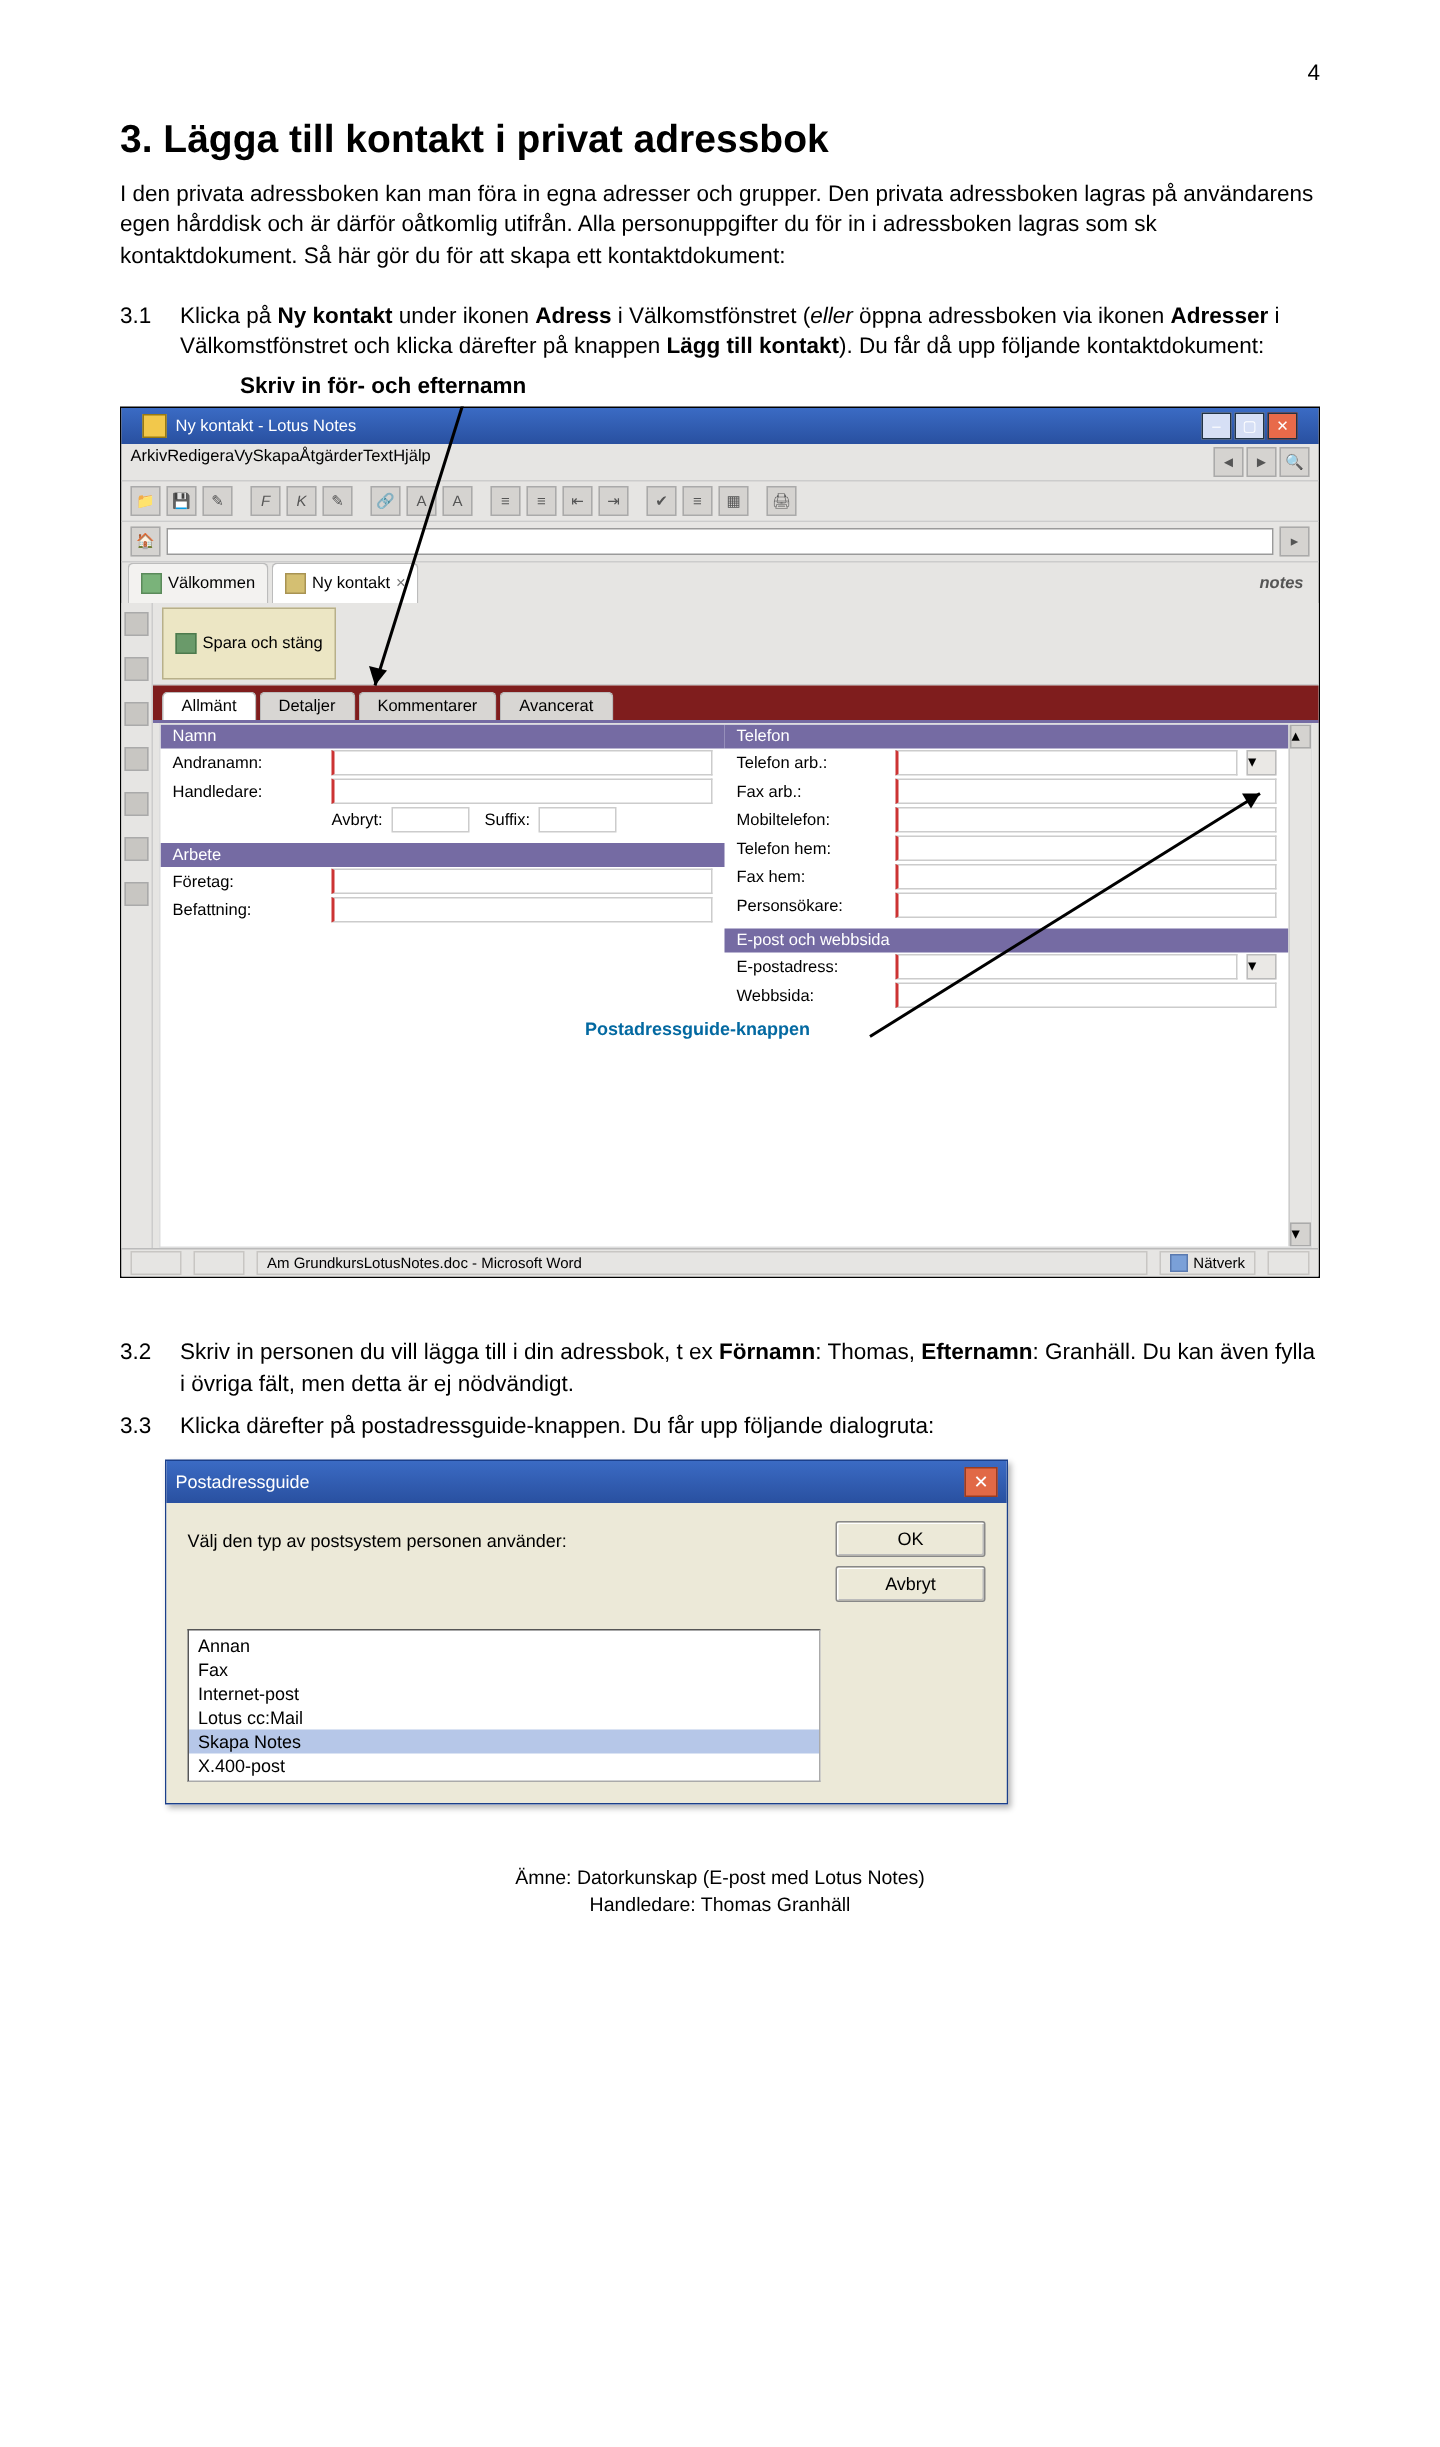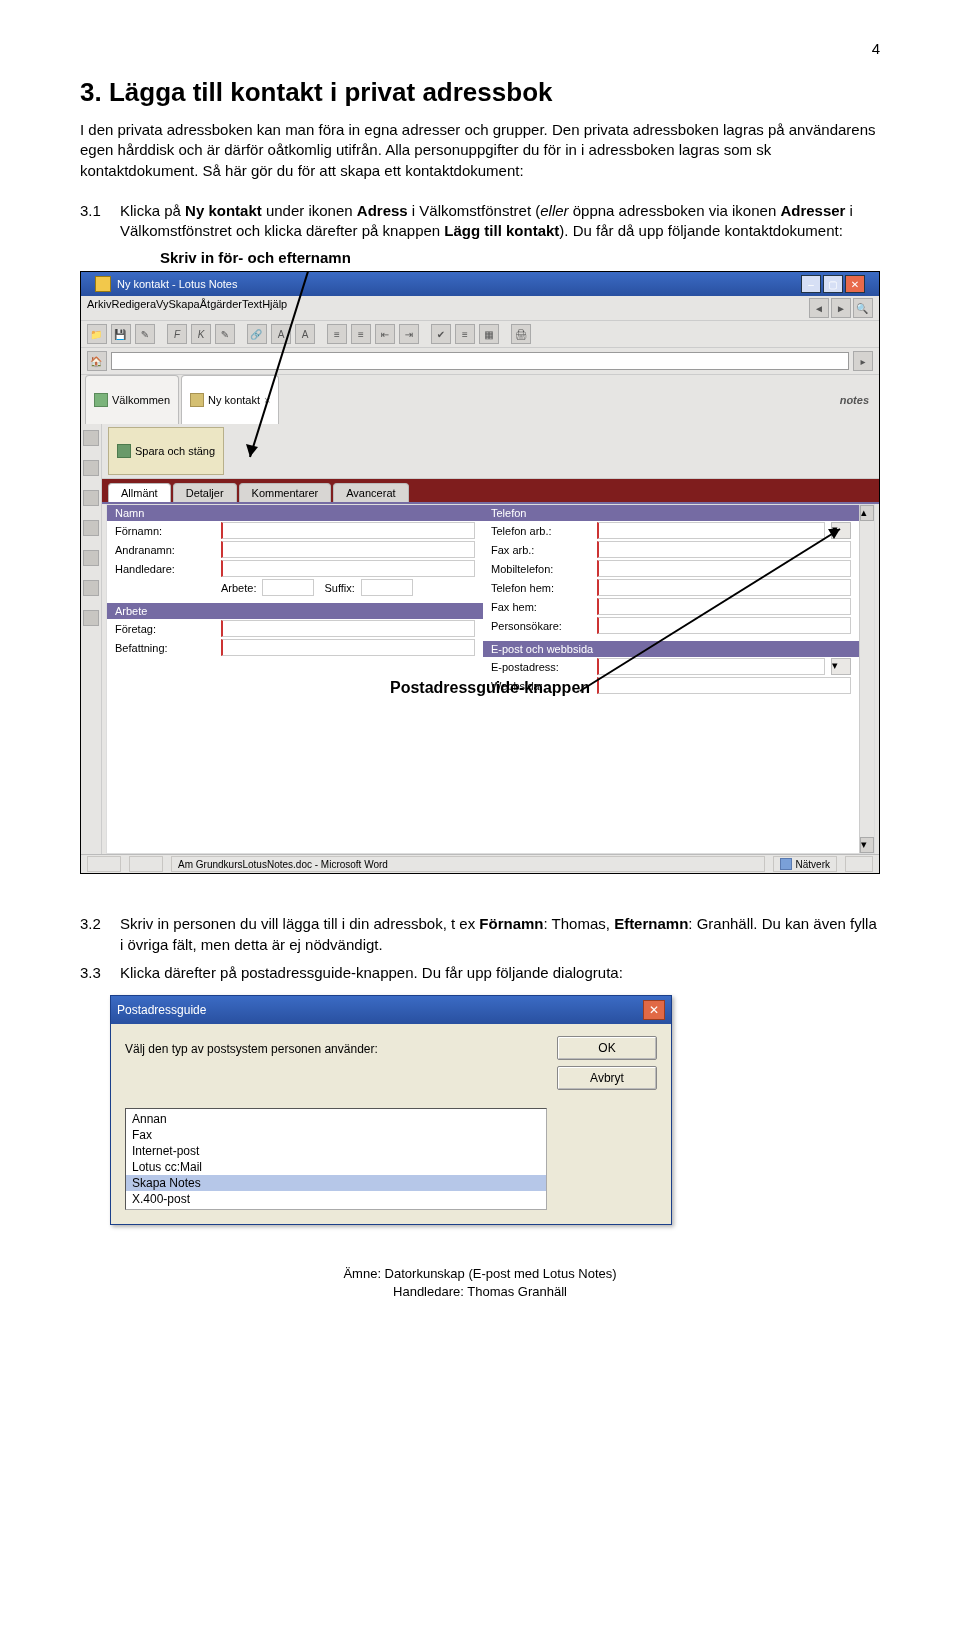--- a/index.html
+++ b/index.html
@@ -88,21 +88,21 @@
   }
   .addr-input {
     flex:1; height:16px; background:#fff; border:1px solid #9a9a9a;
   }
   .tabs-row {
     background:#e6e5e3; display:flex; align-items:center; padding:0 4px;
     border-top:1px solid #ccc;
   }
   .doctab {
     background:#f3f2f0; border:1px solid #bcbcbc; border-bottom:none;
-    padding:17px 8px; margin-right:2px; display:flex; align-items:center; gap:4px;
+    padding:6px 8px; margin-right:2px; display:flex; align-items:center; gap:4px;
     border-radius:4px 4px 0 0;
   }
   .doctab.active { background:#fff;}
   .doctab .tabclose { font-size:11px; color:#777; }
   .notes-brand { margin-left:auto; font-style:italic; font-weight:bold; color:#555; padding-right:6px;}
   .content-area {
     display:flex; height:430px; background:#e6e5e3;
   }
   .left-gutter {
     width:20px; background:#e6e5e3; border-right:1px solid #ccc;
@@ -154,21 +154,21 @@
   .sb-thumb { flex:1;}
   
   .arrow-svg {
     position:absolute; pointer-events:none;
   }
   .callout-overlay {
     position:relative;
   }
   .postbtn-label {
     position:absolute;
-    font-weight:bold; font-size:16px; color:#000000;text-align:right;
+    font-weight:bold; font-size:12px; color:#0369a1;text-align:right;
   }
   .statusbar {
     background:#e6e5e3; border-top:1px solid #bbb; height:18px;
     display:flex; align-items:center; font-size:10px; padding:0 6px; gap:8px;
   }
   .statusbar .cell {
     border:1px solid #c8c6c3; padding:0 6px; height:14px; display:flex; align-items:center;
   }
   .statusbar .fill { flex:1;}
   
@@ -333,33 +333,29 @@
             <div class="subtab active">Allmänt</div>
             <div class="subtab">Detaljer</div>
             <div class="subtab">Kommentarer</div>
             <div class="subtab">Avancerat</div>
           </div>
           <div class="form-body">
 
             <div class="form-col">
               <div class="section-head">Namn</div>
               <div class="fld-row">
-                <div class="fld-label">Förnamn:</div>
-                <div class="fld-input"></div>
-              </div>
-              <div class="fld-row">
                 <div class="fld-label">Andranamn:</div>
                 <div class="fld-input"></div>
               </div>
               <div class="fld-row">
                 <div class="fld-label">Handledare:</div>
                 <div class="fld-input"></div>
               </div>
               <div class="fld-row" style="padding-left:110px;">
-                <span class="mini-label">Arbete:</span>
+                <span class="mini-label">Avbryt:</span>
                 <div class="fld-input plain" style="flex:0 0 50px;"></div>
                 <span class="mini-label">Suffix:</span>
                 <div class="fld-input plain" style="flex:0 0 50px;"></div>
               </div>
               <div class="section-head" style="margin-top:6px;">Arbete</div>
               <div class="fld-row">
                 <div class="fld-label">Företag:</div>
                 <div class="fld-input"></div>
               </div>
               <div class="fld-row">

